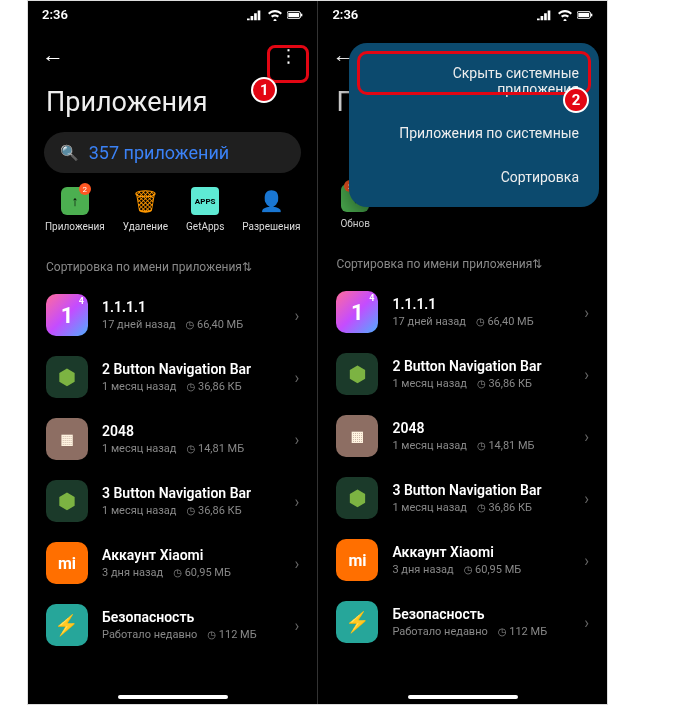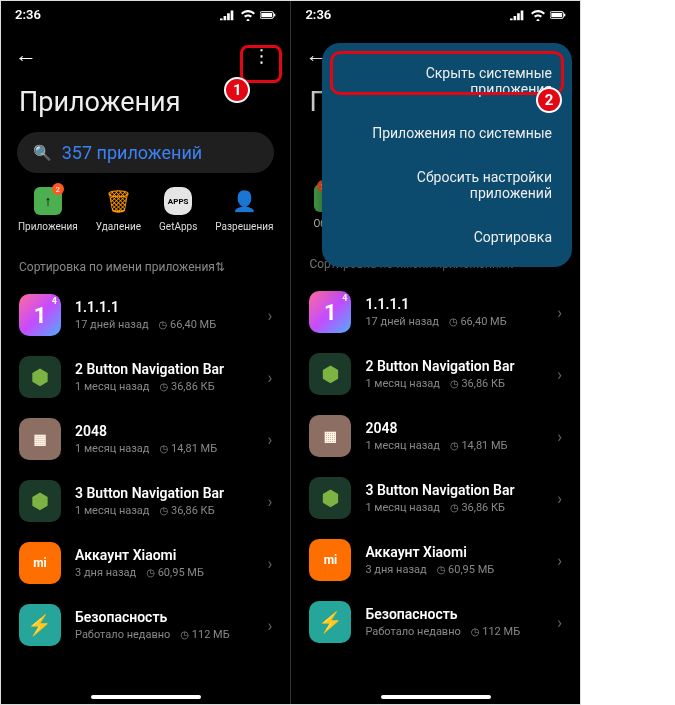--- a/index.html
+++ b/index.html
@@ -8,20 +8,21 @@
       font-family: -apple-system, BlinkMacSystemFont, "Segoe UI", Roboto, sans-serif;
       width: 675px;
       height: 705px;
       overflow: hidden;
     }
     .container {
       display: flex;
       width: 581px;
       height: 705px;
       border: 1px solid #ddd;
+      margin-left: 27px;
     }
     .screen {
       width: 337px;
       height: 703px;
       background: #000;
       color: #fff;
       position: relative;
       overflow: hidden;
     }
     .screen + .screen { border-left: 1px solid #333; }
@@ -96,21 +97,21 @@
       gap: 6px; font-size: 10px; color: #ddd;
       position: relative;
     }
     .action-icon {
       width: 28px; height: 28px; border-radius: 6px;
       display: flex; align-items: center; justify-content: center;
       font-size: 14px;
     }
     .ic-green { background: #4caf50; color: #000; }
     .ic-trash { color: #ff9800; font-size: 22px; background: none; }
-    .ic-yellow { background: #e5e5e5; color: #000; font-size: 8px; font-weight: 700; border-radius: 10px; }
+    .ic-yellow { background: #5eead4; color: #000; font-size: 8px; font-weight: 700; border-radius: 4px; }
     .ic-blue { color: #29b6f6; font-size: 20px; background: none; }
     .badge {
       position: absolute; top: -4px; right: 14px;
       background: #ff5722; color: #fff;
       font-size: 8px; width: 12px; height: 12px;
       border-radius: 50%; display: flex; align-items: center; justify-content: center;
     }
     .sort-row {
       padding: 18px 18px 10px;
       font-size: 12px;
@@ -161,21 +162,21 @@
       border: 3px solid #e30613;
       border-radius: 10px;
       pointer-events: none;
     }
     
     .ai-1111 { background: linear-gradient(135deg,#ff6b9d,#c44cff,#4facfe); color:#fff; position:relative; }
     .ai-1111::after { content:"1"; position:absolute; font-size:22px; }
     .ai-1111 .sup { position:absolute; top:2px; right:4px; font-size:9px; }
     .ai-droid { background:#1b3a2a; color:#7cb342; }
     .ai-2048 { background:#8d6e63; color:#fff3e0; font-size:14px; }
-    .ai-mi { background:#ff6f00; color:#fff; font-size:12px; }
+    .ai-mi { background:#ff6f00; color:#fff; font-size:16px; }
     .ai-sec { background:#26a69a; color:#fff; }
     .partial-action-row {
       padding: 14px 8px 10px;
       display: flex;
       gap: 20px;
       padding-left: 22px;
     }
   </style>
 </head>
 <body>
@@ -411,20 +412,19 @@
       </div>
       <span class="chevron">›</span>
         </div>
       </div>
     <div class="home-indicator"></div>
 
     <div class="menu-overlay">
       <div class="menu-highlight"></div>
       <div class="menu-item">Скрыть системные приложения</div>
       <div class="menu-item">Приложения по системные</div>
-      <div class="menu-item">Сбросить настройки приложений</div>
       <div class="menu-item">Сортировка</div>
     </div>
     <div class="callout callout-2">
         <span>2</span>
       </div>
   </div>
 </div>
 
 </body></html>

